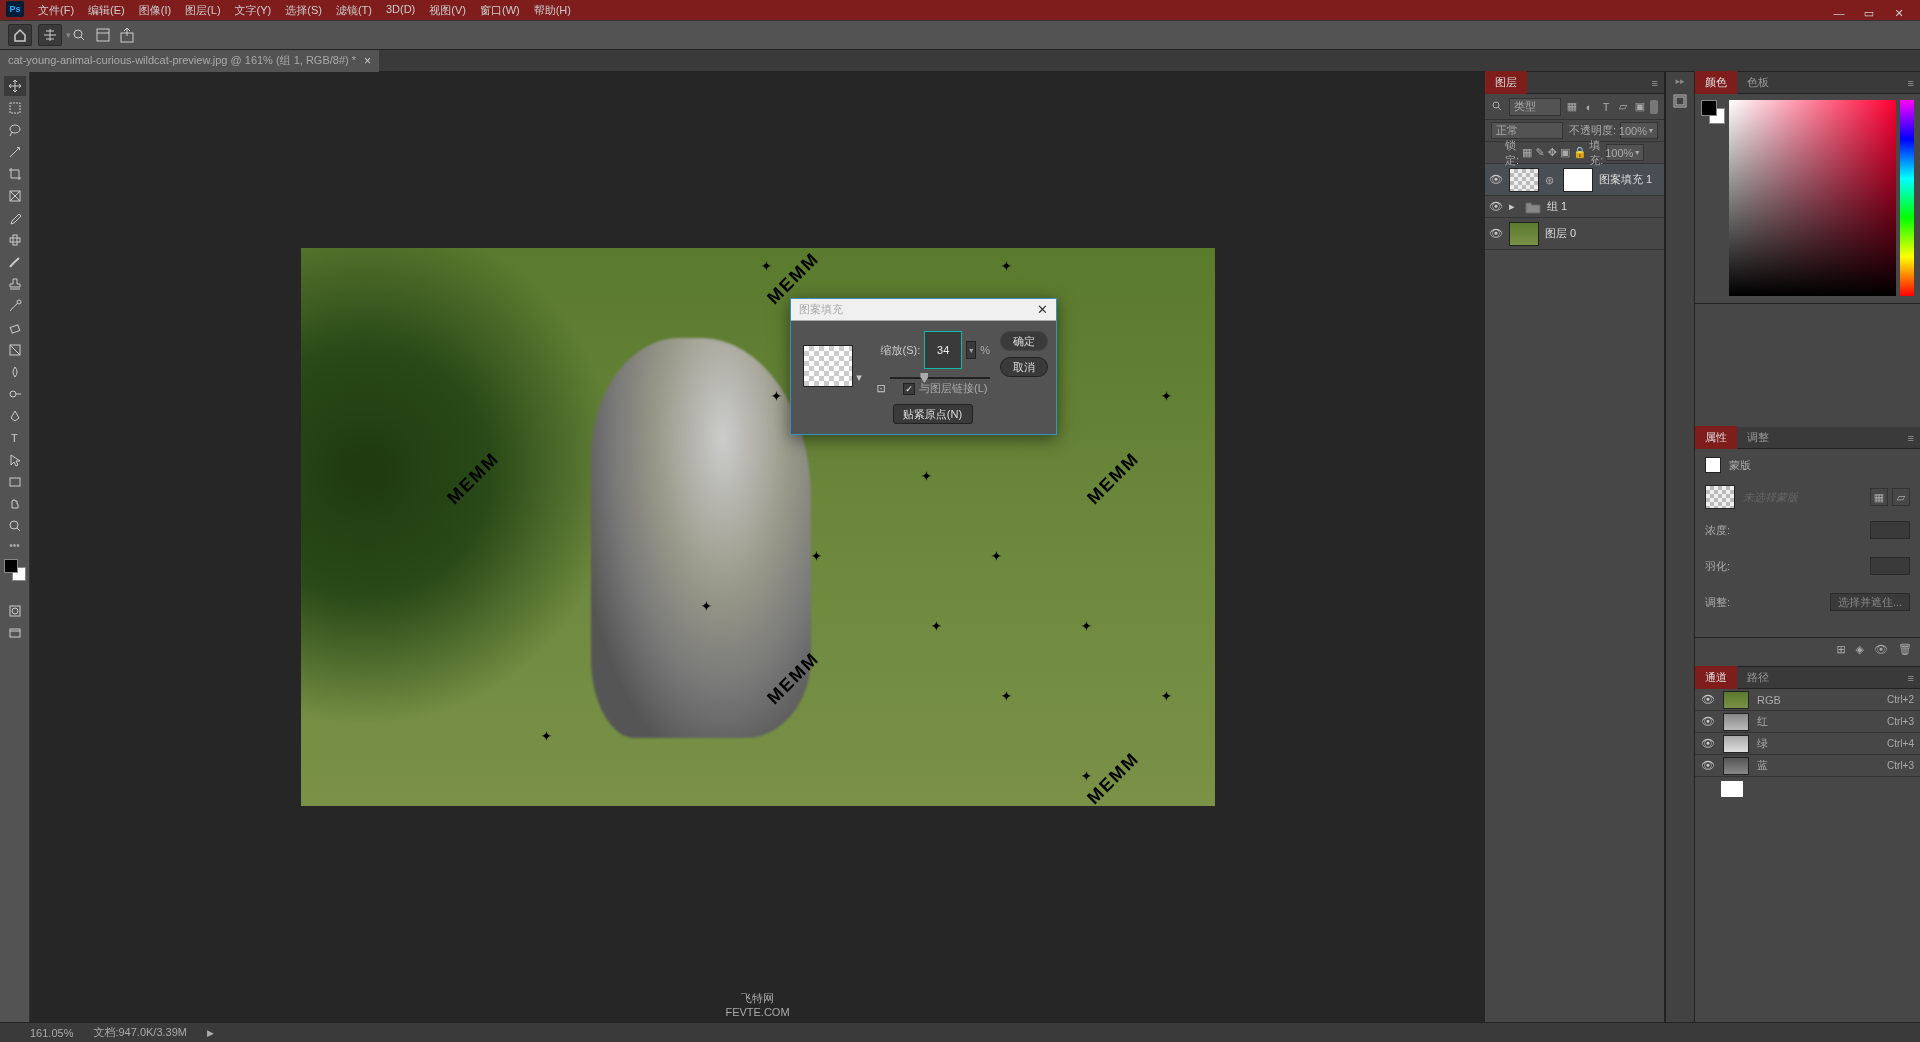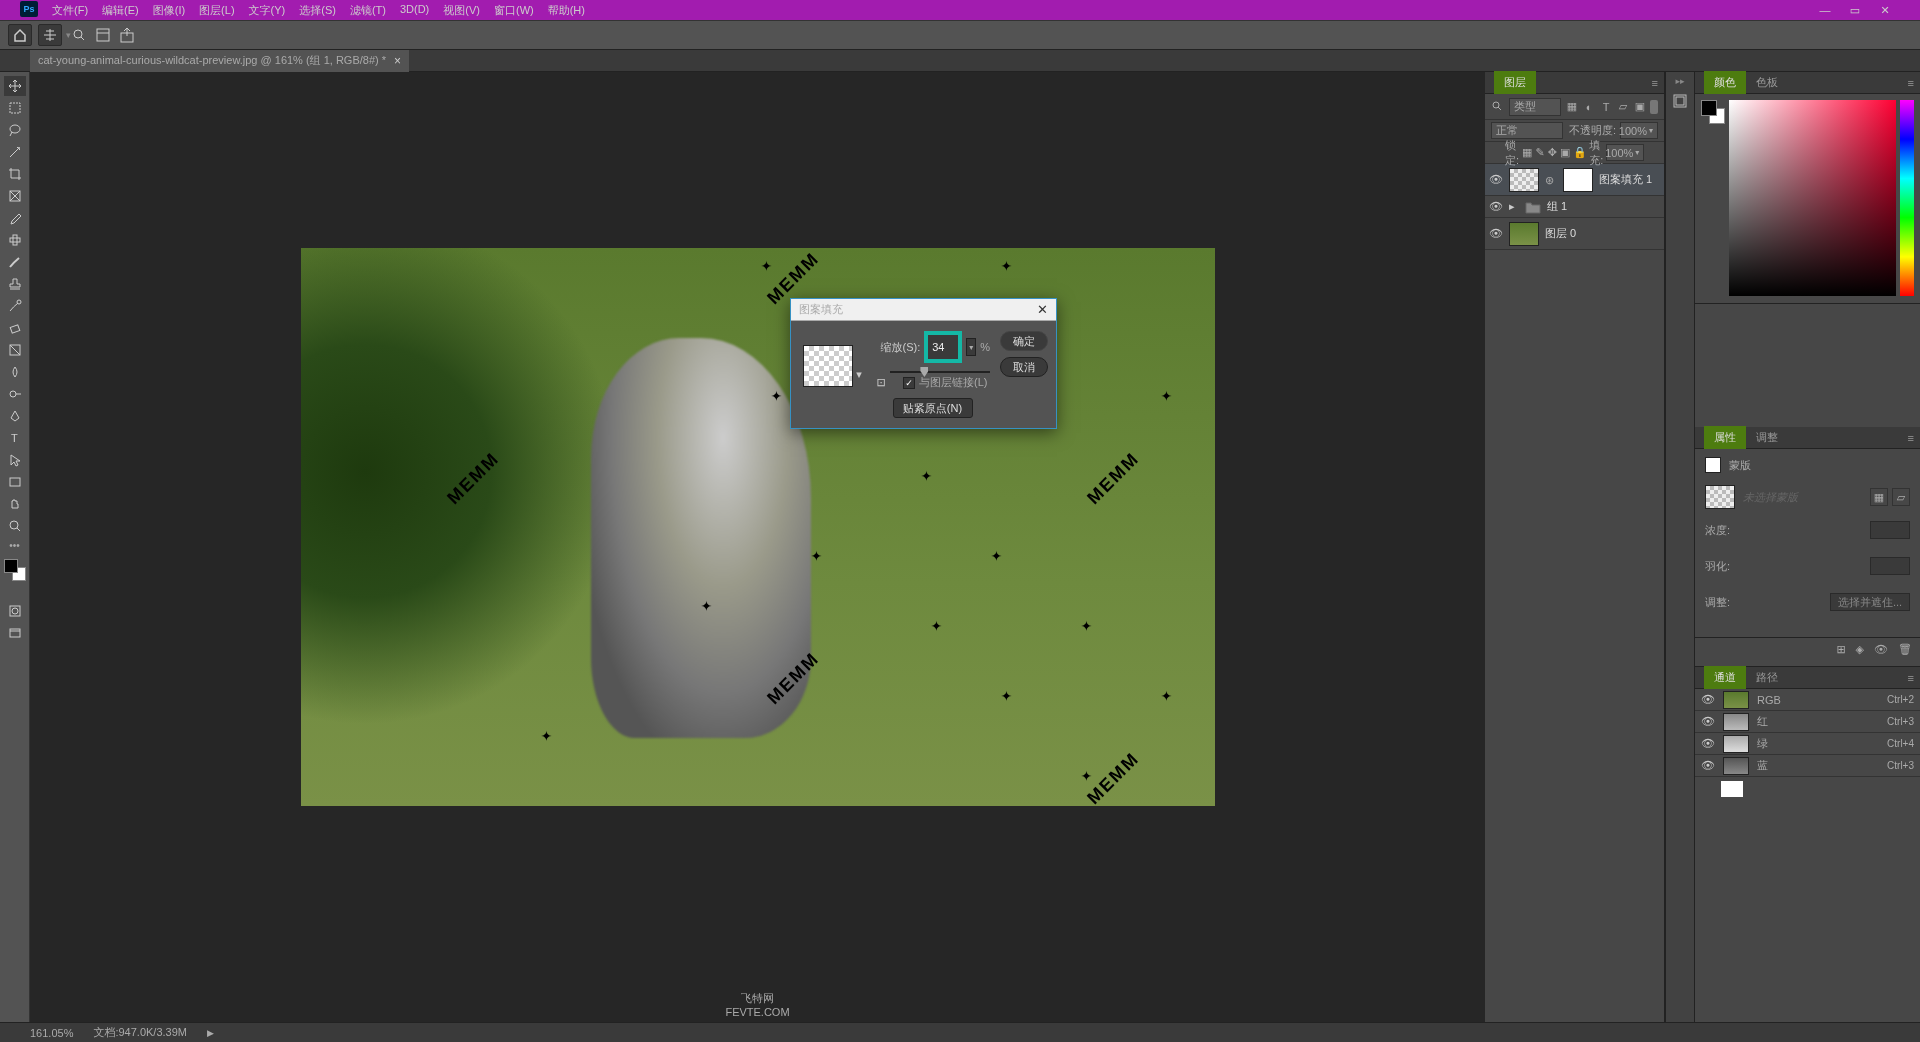--- a/index.html
+++ b/index.html
@@ -1,28 +1,28 @@
 <!DOCTYPE html>
 <html><head>
 <meta charset="utf-8">
 <style>
 * { margin: 0; padding: 0; box-sizing: border-box; font-family: "Microsoft YaHei", sans-serif; font-size: 11px; color: #aaa; user-select: none; }
 body { background: #535353; width: 1920px; height: 1042px; overflow: hidden; position: relative; }
-.menubar { height: 20px; background: #a21caf; display: flex; align-items: center; padding: 0 20px; }
+.menubar { height: 20px; background: #7f1d1d; display: flex; align-items: flex-end; padding: 0 6px; }
 .menubar-left { display: flex; gap: 2px; }
 .menubar-left .ps-logo { width: 18px; height: 16px; background: #001e36; color: #31a8ff; font-size: 9px; display: flex; align-items: center; justify-content: center; font-weight: bold; border-radius: 2px; margin-right: 6px; }
 .menu-item { padding: 2px 6px; color: #ccc; cursor: default; }
 .menubar-right { margin-left: auto; display: flex; gap: 16px; padding-right: 8px; }
 .win-btn { width: 14px; height: 14px; color: #ccc; cursor: default; display: flex; align-items: center; justify-content: center; }
 .optbar { height: 30px; background: #535353; border-top: 1px solid #333; border-bottom: 1px solid #222; display: flex; align-items: center; padding: 0 8px; }
 .home-btn, .tool-indicator { width: 24px; height: 22px; background: #3a3a3a; display: flex; align-items: center; justify-content: center; margin-right: 6px; border: 1px solid #2a2a2a; border-radius: 2px; }
 .optbar-center { flex: 1; text-align: center; color: #ccc; }
 .optbar-right { display: flex; gap: 8px; align-items: center; }
 .optbar-right .ic { width: 16px; height: 16px; display: flex; align-items: center; justify-content: center; color: #ccc; }
-.tabbar { height: 22px; background: #3a3a3a; border-bottom: 1px solid #222; display: flex; align-items: center; padding-left: 30px; }
+.tabbar { height: 22px; background: #3a3a3a; border-bottom: 1px solid #222; display: flex; align-items: center; }
 .doc-tab { height: 22px; display: flex; align-items: center; padding: 0 8px; background: #535353; color: #ddd; gap: 8px; }
 .doc-tab .close { color: #ccc; cursor: default; font-size: 12px; }
 .workspace { display: flex; height: calc(100% - 20px - 30px - 22px - 20px); }
 .toolbar { width: 30px; background: #535353; border-right: 1px solid #333; display: flex; flex-direction: column; align-items: center; padding-top: 4px; gap: 2px; }
 .tool { width: 22px; height: 20px; display: flex; align-items: center; justify-content: center; color: #ccc; cursor: default; position: relative; }
 .tool.active { background: #3a3a3a; }
 .tool svg { width: 14px; height: 14px; fill: #ccc; }
 .fgbg { width: 22px; height: 22px; position: relative; margin-top: 6px; }
 .fgbg .fg { width: 14px; height: 14px; background: #000; border: 1px solid #888; position: absolute; top: 0; left: 0; z-index: 2; }
 .fgbg .bg { width: 14px; height: 14px; background: #fff; border: 1px solid #888; position: absolute; bottom: 0; right: 0; }
@@ -35,36 +35,36 @@
 .star { position: absolute; font-size: 14px; color: #000; }
 .dialog { position: absolute; left: 760px; top: 226px; width: 267px; background: #535353; border: 1px solid #3691c3; box-shadow: 0 4px 16px rgba(0,0,0,0.5); z-index: 100; }
 .dialog-title { height: 22px; background: #f0f0f0; display: flex; align-items: center; padding: 0 8px; color: #333; font-size: 11px; border-bottom: 1px solid #aaa; }
 .dialog-title .close { margin-left: auto; color: #333; cursor: default; font-size: 13px; }
 .dialog-body { padding: 10px 8px; display: flex; gap: 10px; }
 .pattern-preview { width: 50px; height: 42px; background: repeating-conic-gradient(#ccc 0% 25%, #fff 0% 50%) 0 0/10px 10px; border: 1px solid #222; margin-top: 14px; margin-left: 4px; }
 .dropdown-arrow { width: 12px; display: flex; align-items: center; justify-content: center; color: #ccc; }
 .dialog-controls { flex: 1; display: flex; flex-direction: column; gap: 8px; }
 .row { display: flex; align-items: center; gap: 4px; }
 .row .lbl { color: #ccc; }
-.num-input { width: 38px; height: 18px; background: #3a3a3a; border: 4px solid #14b8a6; color: #eee; padding: 12px 4px; text-align: left; }
+.num-input { width: 38px; height: 18px; background: #3a3a3a; border: 1px solid #14b8a6; color: #eee; padding: 18px 4px; text-align: center; }
 .ddrop { width: 10px; height: 18px; background: #3a3a3a; border: 1px solid #222; display: flex; align-items: center; justify-content: center; font-size: 8px; }
 .slider-track { width: 100px; height: 2px; background: #3a3a3a; position: relative; margin-left: 2px; border: 1px solid #222; }
 .slider-thumb { width: 8px; height: 10px; background: #aaa; position: absolute; top: -5px; left: 30%; clip-path: polygon(50% 100%, 0 40%, 0 0, 100% 0, 100% 40%); }
 .chk { width: 12px; height: 12px; background: #3a3a3a; border: 1px solid #222; display: flex; align-items: center; justify-content: center; color: #fff; font-size: 9px; }
 .dlg-btn { width: 48px; height: 20px; background: #3a3a3a; border: 1px solid #222; border-radius: 10px; display: flex; align-items: center; justify-content: center; color: #ddd; cursor: default; }
 .dlg-btn.primary { border-color: #444; }
 .dialog-btns { display: flex; flex-direction: column; gap: 6px; margin-top: 0px; }
 .rightside { width: 435px; display: flex; background: #3a3a3a; }
 .mid-strip { width: 30px; background: #424242; border-left: 1px solid #222; border-right: 1px solid #222; display: flex; flex-direction: column; align-items: center; padding-top: 4px; gap: 6px; }
 .mid-strip .ic { width: 18px; height: 18px; color: #bbb; display: flex; align-items: center; justify-content: center; }
 .panel-stack-left { width: 180px; background: #474747; border-right: 1px solid #222; display: flex; flex-direction: column; }
 .panel-right-stack { flex: 1; display: flex; flex-direction: column; }
 .panel-tabbar { height: 22px; background: #3a3a3a; display: flex; align-items: center; border-bottom: 1px solid #222; }
 .panel-tab { padding: 4px 10px; color: #999; cursor: default; }
-.panel-tab.active { background: #4d7c0f; color: #ddd; margin-left: 9px; }
+.panel-tab.active { background: #7f1d1d; color: #ddd; }
 .panel-menu { margin-left: auto; padding: 0 6px; color: #999; font-size: 11px; }
 .layers-panel { background: #474747; flex: 1; display: flex; flex-direction: column; min-height: 200px; }
 .layers-header { padding: 4px 6px; display: flex; align-items: center; gap: 4px; border-bottom: 1px solid #333; height: 26px; }
 .search-ic { width: 14px; height: 14px; color: #aaa; }
 .kind-dd { flex: 1; height: 18px; background: #535353; border: 1px solid #333; color: #ccc; padding: 0 4px; display: flex; align-items: center; }
 .filter-ics { display: flex; gap: 3px; }
 .filter-ics .fic { width: 14px; height: 14px; color: #aaa; display: flex; align-items: center; justify-content: center; }
 .layers-opts { padding: 4px 6px; display: flex; align-items: center; gap: 4px; border-bottom: 1px solid #333; height: 22px; color: #888; font-size: 10px; }
 .blend-dd { width: 72px; height: 17px; background: #535353; border: 1px solid #333; color: #ccc; padding: 0 4px; display: flex; align-items: center; }
 .opacity-val { width: 38px; height: 17px; background: #535353; border: 1px solid #333; color: #888; padding: 0 4px; display: flex; align-items: center; justify-content: flex-end; }

